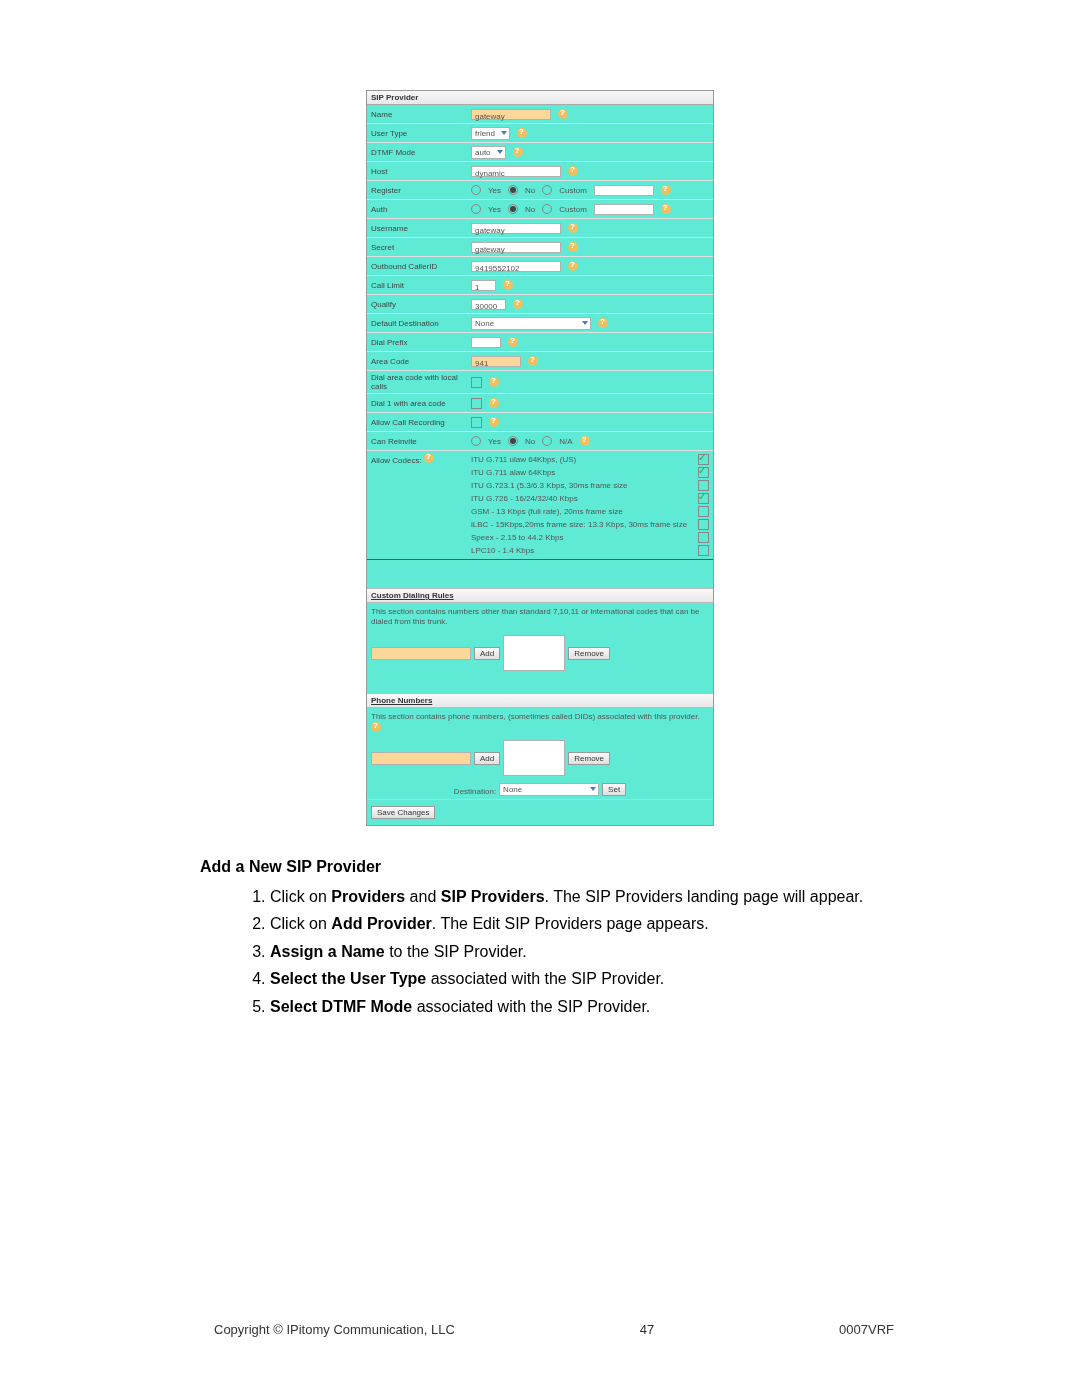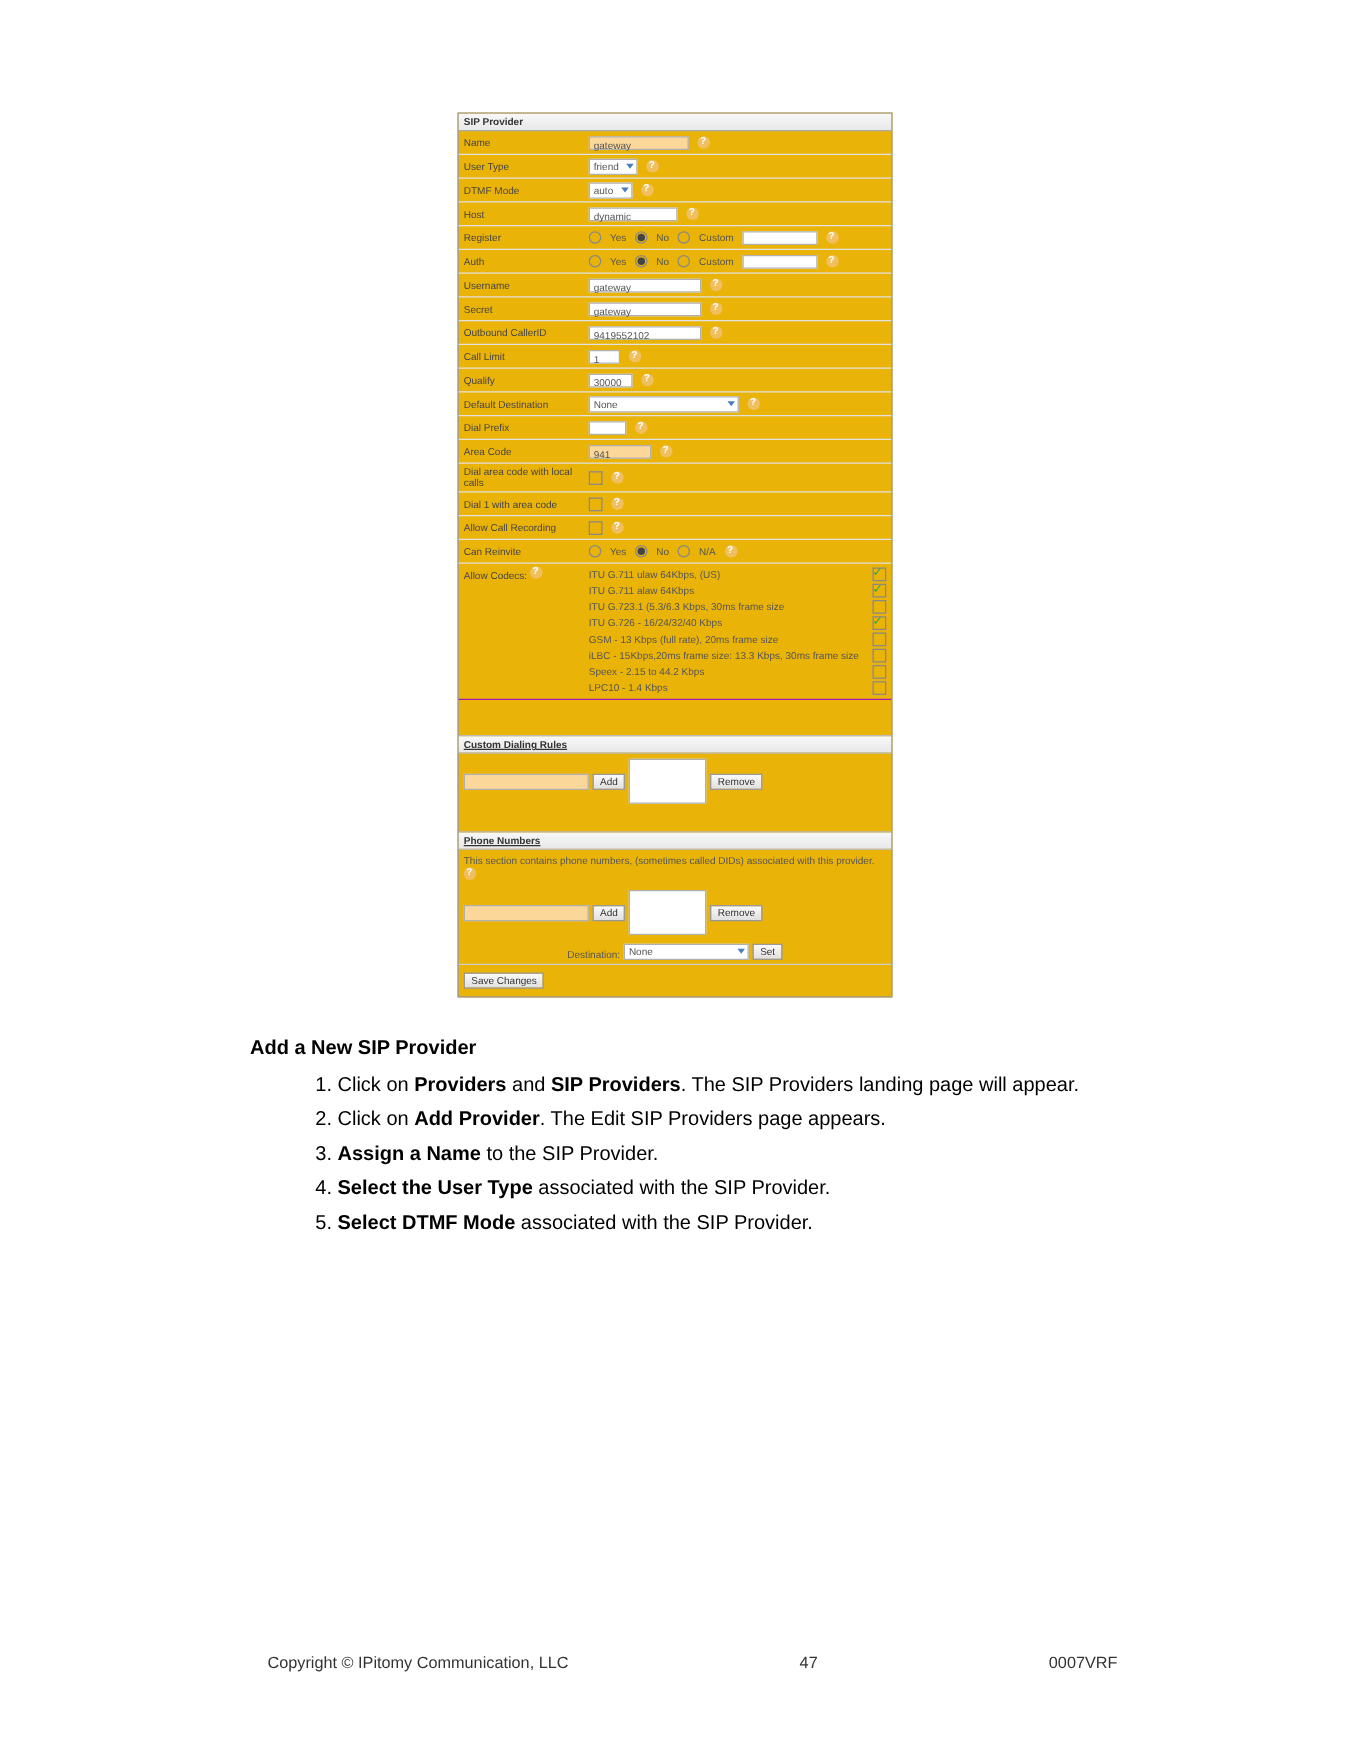--- a/index.html
+++ b/index.html
@@ -1,17 +1,17 @@
 <!DOCTYPE html>
 <html><head>
 <meta charset="utf-8">
 <style>
   html,body{margin:0;padding:0;background:#fff;font-family:Arial,Helvetica,sans-serif;color:#000}
   .page{width:1080px;min-height:1397px;margin:0 auto;position:relative;padding:90px 0 60px 0;box-sizing:border-box}
-  .screenshot{width:346px;margin:0 auto 24px auto;border:1px solid #999;background:#eab308;font-size:8px;color:#555}
+  .screenshot{width:346px;margin:0 auto 24px auto;border:1px solid #999;background:#5eead4;font-size:8px;color:#555}
   .shot-title{background:linear-gradient(#f8f8f8,#e8e8e8);border-bottom:1px solid #aaa;font-weight:bold;color:#333;padding:2px 4px;font-size:8px}
   .sec-title{background:linear-gradient(#f8f8f8,#e8e8e8);border-bottom:1px solid #bbb;border-top:1px solid #bbb;font-weight:bold;color:#333;padding:2px 4px;font-size:8px;text-decoration:underline}
   .fld{display:flex;align-items:center;border-bottom:1px solid #e2e2e2;padding:2px 4px;min-height:14px}
   .fld-label{width:100px;flex:0 0 100px;color:#444;font-size:8px}
   .fld-ctrl{flex:1;display:flex;align-items:center;gap:7px;flex-wrap:wrap}
   .txt{border:1px solid #b0b0b0;background:#fff;font-size:8px;padding:1px 3px;height:11px;line-height:11px;box-sizing:border-box}
   .txt.hl{background:#fbd79a}
   .sel{border:1px solid #b0b0b0;background:#fff;font-size:8px;height:13px;padding:0 14px 0 3px;line-height:11px;position:relative;display:inline-block;box-sizing:border-box}
   .sel::after{content:"";position:absolute;right:2px;top:3px;width:0;height:0;border-left:3px solid transparent;border-right:3px solid transparent;border-top:4px solid #4a7dbd}
   .help-icon{width:10px;height:10px;border-radius:50%;background:#f0c060;display:inline-block;position:relative;flex:0 0 10px}
@@ -63,21 +63,21 @@
       <div class="fld-label">DTMF Mode</div>
       <div class="fld-ctrl">
         <span class="sel">auto</span>
         <span class="help-icon"></span>
       </div>
     </div>
 
     <div class="fld">
       <div class="fld-label">Host</div>
       <div class="fld-ctrl">
-        <span class="txt" style="width:71px">dynamic</span>
+        <span class="txt" style="width:90px">dynamic</span>
         <span class="help-icon"></span>
       </div>
     </div>
 
     <div class="fld">
       <div class="fld-label">Register</div>
       <div class="fld-ctrl">
         <span class="radio"></span>
           <span>Yes</span>
         <span class="radio on"></span>
@@ -242,20 +242,21 @@
               <span>LPC10 - 1.4 Kbps</span>
               <span class="chk"></span>
             </div>
           </div>
       </div>
     </div>
 
     <div style="height:28px"></div>
 
     <div class="sec-title">Custom Dialing Rules</div>
+    <div class="desc">This section contains numbers other than standard 7,10,11 or international codes that can be dialed from this trunk.</div>
     <div class="listctl">
       <span class="txt hl" style="width:100px;height:13px"></span>
       <span class="btn">Add</span>
       <div class="listbox"></div>
       <span class="btn">Remove</span>
     </div>
 
     <div style="height:18px"></div>
 
     <div class="sec-title">Phone Numbers</div>

